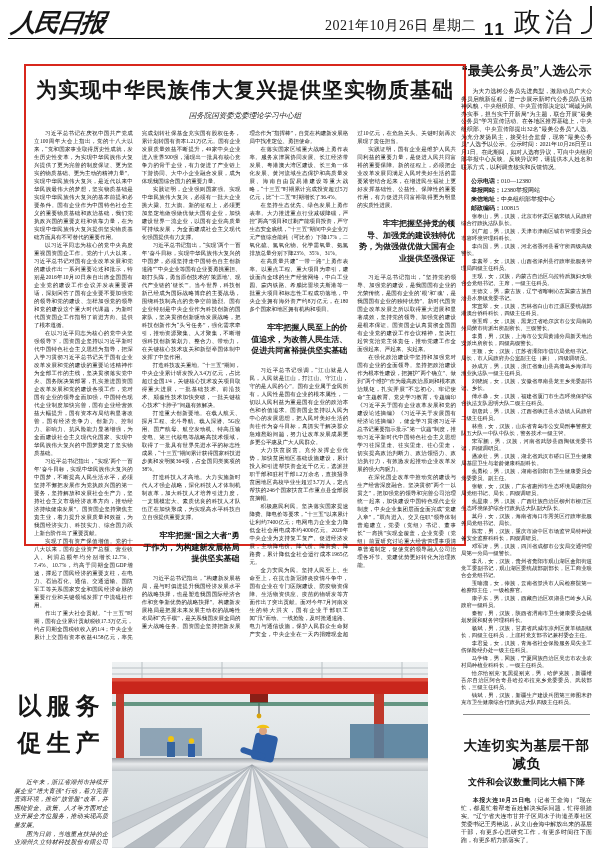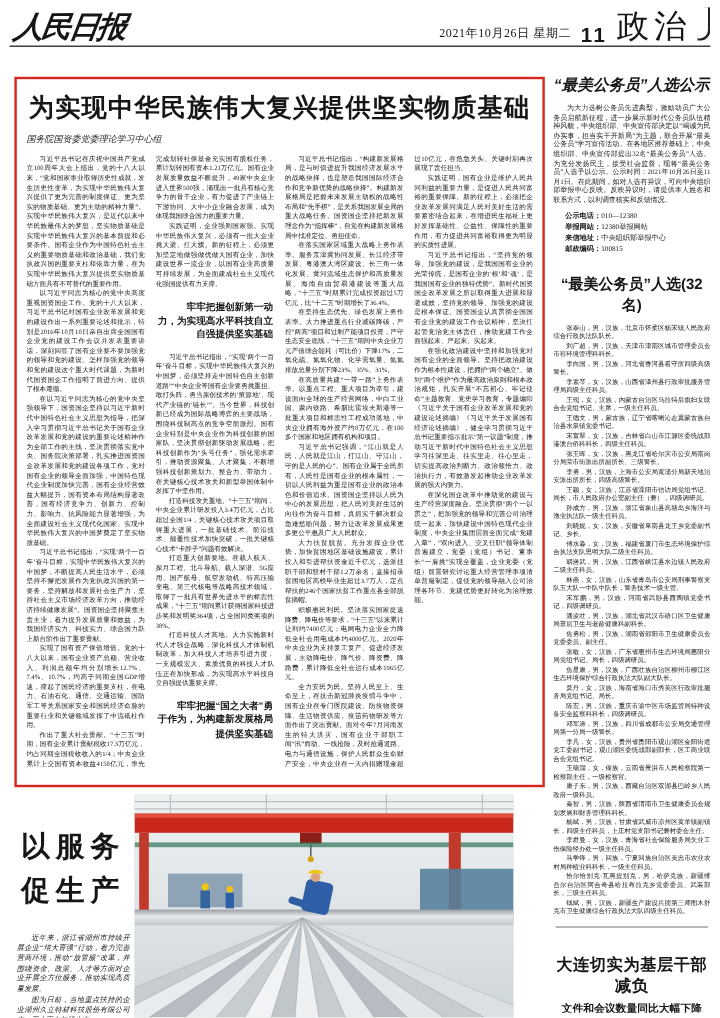--- a/index.html
+++ b/index.html
@@ -4,41 +4,41 @@
 <style>
   html,body{margin:0;padding:0;background:#ffffff;}
   body{width:600px;height:848px;position:relative;overflow:hidden;
        font-family:"Liberation Serif",serif;color:#161616;
        -webkit-font-smoothing:antialiased;}
   
   .masthead{position:absolute;left:10px;top:4px;right:8px;height:34px;}
   .logo{position:absolute;left:2px;top:2px;font-size:25px;font-weight:bold;
         font-style:italic;letter-spacing:-2px;transform:skewX(-8deg);}
   .mast-right{position:absolute;right:16px;top:0;display:flex;align-items:flex-end;gap:8px;}
-  .mast-date{font-size:10px;padding-bottom:5px;letter-spacing:.5px;}
+  .mast-date{font-size:14px;padding-bottom:5px;letter-spacing:.5px;}
   .mast-page{font-family:"Liberation Sans",sans-serif;font-size:17px;font-weight:bold;letter-spacing:2px;}
   .mast-section{font-family:"Liberation Sans",sans-serif;font-size:27px;letter-spacing:4px;}
   .corner-bracket{position:absolute;right:0;top:2px;width:9px;height:26px;
         border-right:2px solid #222;border-bottom:2px solid #222;border-bottom-right-radius:9px;}
   .mast-rule{position:absolute;left:8px;right:8px;top:38px;border-top:1.6px solid #111;}
   
-  .main-box{position:absolute;left:12px;top:64px;width:442px;height:592px;
+  .main-box{position:absolute;left:24px;top:64px;width:442px;height:482px;
         border:2.5px solid #d8271c;box-sizing:border-box;padding:6px 8px;background:#fff;}
   .main-headline{font-family:"Liberation Sans",sans-serif;font-weight:800;
         font-size:21px;letter-spacing:1px;text-align:center;margin:4px 0 0;}
-  .main-byline{text-align:left;font-size:7.5px;font-style:italic;margin:7px 0 8px;color:#222;}
+  .main-byline{text-align:center;font-size:7.5px;font-style:italic;margin:7px 0 8px;color:#222;}
   .columns{height:512px;overflow:hidden;column-count:4;column-gap:9px;column-fill:auto;
         text-align:justify;font-size:5.5px;line-height:8px;}
   .columns p{margin:0;text-indent:2em;}
   .columns h3{font-family:"Liberation Sans",sans-serif;font-size:8px;line-height:11.5px;
         font-weight:bold;margin:9px 1px;text-indent:1.5em;text-align:right;}
   
   .sidebar{position:absolute;left:461px;top:52px;width:131px;height:792px;overflow:hidden;}
   .ann-headline{font-family:"Liberation Sans",sans-serif;font-weight:bold;font-size:13px;
-        text-align:center;margin:10px 0 8px;font-style:italic;}
+        text-align:center;margin:10px 0 8px;}
   .ann-body p{font-size:5.8px;line-height:7.6px;text-align:justify;text-indent:2em;margin:0;}
   .contacts{margin:5px 0 0;}
   .contacts p{font-size:6px;line-height:9px;margin:0;padding-left:10px;}
   .contacts b{font-family:"Liberation Sans",sans-serif;}
   .list-headline{font-family:"Liberation Sans",sans-serif;font-weight:bold;font-size:12.5px;
         text-align:center;margin:16px 0 8px;}
   .entries p{font-size:5.4px;line-height:7px;text-align:justify;text-indent:2em;margin:0 0 1px;}
   .side-divider{border:0;border-top:1px solid #8a8a8a;margin:8px 2px;}
   .dal-headline{font-size:13.5px;font-weight:bold;text-align:center;margin:22px 0 3px;letter-spacing:.5px;}
   .dal-sub{font-size:9px;font-weight:bold;text-align:center;margin:0 0 7px;font-family:"Liberation Sans",sans-serif;}
@@ -69,54 +69,54 @@
   <h1 class="main-headline">为实现中华民族伟大复兴提供坚实物质基础</h1>
   <div class="main-byline">国务院国资委党委理论学习中心组</div>
   <div class="columns">
       <p>习近平总书记在庆祝中国共产党成立100周年大会上指出，党的十八大以来，“党和国家事业取得历史性成就，发生历史性变革，为实现中华民族伟大复兴提供了更为完善的制度保证、更为坚实的物质基础、更为主动的精神力量”。实现中华民族伟大复兴，是近代以来中华民族最伟大的梦想，坚实物质基础是实现中华民族伟大复兴的基本前提和必要条件。国有企业作为中国特色社会主义的重要物质基础和政治基础，我们党执政兴国的重要支柱和依靠力量，在为实现中华民族伟大复兴提供坚实物质基础方面具有不可替代的重要作用。</p>
       <p>以习近平同志为核心的党中央高度重视国资国企工作。党的十八大以来，习近平总书记对国有企业改革发展和党的建设作出一系列重要论述和批示，特别是2016年10月10日亲自出席全国国有企业党的建设工作会议并发表重要讲话，深刻回答了国有企业要不要加强党的领导和党的建设、怎样加强党的领导和党的建设这个重大时代课题，为新时代国资国企工作指明了前进方向、提供了根本遵循。</p>
       <p>在以习近平同志为核心的党中央坚强领导下，国资国企坚持以习近平新时代中国特色社会主义思想为指导，把深入学习贯彻习近平总书记关于国有企业改革发展和党的建设的重要论述精神作为全部工作的主线，坚决贯彻落实党中央、国务院决策部署，扎实推进国资国企改革发展和党的建设各项工作，党对国有企业的领导全面加强，中国特色现代企业制度加快完善，国有企业经营效益大幅提升，国有资本布局结构显著改善，国有经济竞争力、创新力、控制力、影响力、抗风险能力显著增强，为全面建设社会主义现代化国家、实现中华民族伟大复兴的中国梦奠定了坚实物质基础。</p>
       <p>习近平总书记指出，“实现‘两个一百年’奋斗目标，实现中华民族伟大复兴的中国梦，不断提高人民生活水平，必须坚持不懈把发展作为党执政兴国的第一要务，坚持解放和发展社会生产力，坚持社会主义市场经济改革方向，推动经济持续健康发展”。国资国企坚持聚焦主责主业，着力提升发展质量和效益，为我国经济实力、科技实力、综合国力跃上新台阶作出了重要贡献。</p>
       <p>实现了国有资产保值增值。党的十八大以来，国有企业资产总额、营业收入、利润总额年均分别增长12.7%、7.4%、10.7%，均高于同期全国GDP增速，撑起了国民经济的重要支柱，在电力、石油石化、通信、交通运输、国防军工等关系国家安全和国民经济命脉的重要行业和关键领域发挥了中流砥柱作用。</p>
       <p>作出了重大社会贡献。“十三五”时期，国有企业累计贡献税收17.3万亿元，约占同期全国税收收入的1/4；中央企业累计上交国有资本收益4158亿元，率先完成划转社保基金充实国有股权任务，累计划转国有资本1.21万亿元。国有企业发展质量效益不断提升，49家中央企业进入世界500强，涌现出一批具有核心竞争力的骨干企业，有力促进了产业链上下游协同、大中小企业融合发展，成为体现我国综合国力的重要力量。</p>
       <p>实践证明，企业强则国家强。实现中华民族伟大复兴，必须有一批大企业挑大梁、扛大旗。新的征程上，必须更加坚定地做强做优做大国有企业，加快建设世界一流企业，以国有企业高质量可持续发展，为全面建成社会主义现代化强国提供有力支撑。</p>
-      <h3>牢牢把握创新第一动力，为实现高水平科技自立自强提供坚实基础</h3>
       <p>习近平总书记指出，“实现‘两个一百年’奋斗目标，实现中华民族伟大复兴的中国梦，必须坚持走中国特色自主创新道路”“中央企业等国有企业要勇挑重担、敢打头阵，勇当原创技术的‘策源地’、现代产业链的‘链长’”。当今世界，科技创新已经成为国际战略博弈的主要战场，围绕科技制高点的竞争空前激烈。国有企业特别是中央企业作为科技创新的国家队，坚决贯彻创新驱动发展战略，把科技创新作为“头号任务”，强化需求牵引，推动资源聚集、人才聚集，不断增强科技创新策划力、整合力、带动力，在关键核心技术攻关和新型举国体制中发挥了中坚作用。</p>
       <p>打造科技攻关重地。“十三五”期间，中央企业累计研发投入3.4万亿元，占比超过全国1/4，关键核心技术攻关项目取得重大进展，一批基础技术、前沿技术、颠覆性技术加快突破，一批关键核心技术“卡脖子”问题有效解决。</p>
       <p>打造重大创新要地。在载人航天、探月工程、北斗导航、载人深潜、5G应用、国产航母、航空发动机、特高压输变电、第三代核电等战略高技术领域，取得了一批具有世界先进水平的标志性成果，“十三五”期间累计获得国家科技进步奖和发明奖364项，占全国同类奖项的38%。</p>
       <p>打造科技人才高地。大力实施新时代人才强企战略，深化科技人才体制机制改革，加大科技人才培养引进力度，一支规模宏大、素质优良的科技人才队伍正在加快形成，为实现高水平科技自立自强提供重要支撑。</p>
       <h3>牢牢把握“国之大者”勇于作为，为构建新发展格局提供坚实基础</h3>
       <p>习近平总书记指出，“构建新发展格局，是与时俱进提升我国经济发展水平的战略抉择，也是塑造我国国际经济合作和竞争新优势的战略抉择”。构建新发展格局是把握未来发展主动权的战略性布局和“先手棋”，是关系我国发展全局的重大战略任务。国资国企坚持把新发展理念作为“指挥棒”，自觉在构建新发展格局中找准定位、勇担使命。</p>
       <p>在落实国家区域重大战略上勇作表率。服务京津冀协同发展、长江经济带发展、粤港澳大湾区建设、长三角一体化发展、黄河流域生态保护和高质量发展、海南自由贸易港建设等重大战略，“十三五”时期累计完成投资超过5万亿元，比“十二五”时期增长了36.4%。</p>
       <p>在坚持生态优先、绿色发展上勇作表率。大力推进重点行业减碳降碳，严控“两高”项目和过剩产能项目投资，严守生态安全底线，“十三五”期间中央企业万元产值综合能耗（可比价）下降17%，二氧化硫、氮氧化物、化学需氧量、氨氮排放总量分别下降23%、35%、31%。</p>
       <p>在高质量共建“一带一路”上勇作表率。以重点工程、重大项目为牵引，建设面向全球的生产经营网络，中白工业园、蒙内铁路、希腊比雷埃夫斯港等一批重大项目和标志性工程成功落地，中央企业拥有海外资产约8万亿元，在180多个国家和地区拥有机构和项目。</p>
+      <h3>牢牢把握人民至上的价值追求，为改善人民生活、促进共同富裕提供坚实基础</h3>
       <p>习近平总书记强调，“江山就是人民，人民就是江山，打江山、守江山，守的是人民的心”。国有企业属于全民所有，人民性是国有企业的根本属性，一切以人民利益为重是国有企业的政治本色和价值追求。国资国企坚持以人民为中心的发展思想，把人民对美好生活的向往作为奋斗目标，真抓实干解决群众急难愁盼问题，努力让改革发展成果更多更公平惠及广大人民群众。</p>
       <p>大力扶贫脱贫。充分发挥企业优势，加快贫困地区基础设施建设，累计投入和引进帮扶资金近千亿元，选派挂职干部和驻村干部1.2万余名，直接招录贫困地区高校毕业生超过3.7万人，定点帮扶的246个国家扶贫工作重点县全部脱贫摘帽。</p>
       <p>积极惠民利民。坚决落实国家提速降费、降电价等要求，“十三五”以来累计让利约7400亿元；电网电力企业全力降低全社会用电成本约4000亿元。2020年中央企业为支持复工复产、促进经济发展，主动降电价、降气价、降资费、降路费，累计降低全社会运行成本1965亿元。</p>
       <p>全力安民为民。坚持人民至上、生命至上，在抗击新冠肺炎疫情斗争中，国有企业在专门医院建设、防疫物资保障、生活物资供应、疫苗药物研发等方面作出了突出贡献。面对今年7月河南发生的特大洪灾，国有企业干部职工闻“汛”而动、一线抢险，及时抢通道路、电力与通信设施，保护人民群众生命财产安全，中央企业在一天内捐赠现金超过10亿元，在危急关头、关键时刻再次展现了责任担当。</p>
       <p>实践证明，国有企业是维护人民共同利益的重要力量，是促进人民共同富裕的重要保障。新的征程上，必须把企业改革发展同满足人民对美好生活的需要紧密结合起来，在增进民生福祉上更好发挥基础性、公益性、保障性的重要作用，有力促进共同富裕取得更为明显的实质性进展。</p>
+      <h3>牢牢把握坚持党的领导、加强党的建设独特优势，为做强做优做大国有企业提供坚强保证</h3>
       <p>习近平总书记指出，“坚持党的领导、加强党的建设，是我国国有企业的光荣传统，是国有企业的‘根’和‘魂’，是我国国有企业的独特优势”。新时代国资国企改革发展之所以取得重大进展和显著成效，坚持党的领导、加强党的建设是根本保证。国资国企认真贯彻全国国有企业党的建设工作会议精神，坚决扛起管党治党主体责任，推动党建工作全面强起来、严起来、实起来。</p>
       <p>在强化政治建设中坚持和加强党对国有企业的全面领导。坚持把政治建设作为根本性建设，把拥护“两个确立”、做到“两个维护”作为最高政治原则和根本政治规矩，扎实开展“不忘初心、牢记使命”主题教育、党史学习教育，专题编印《习近平关于国有企业改革发展和党的建设论述摘编》《习近平关于发展国有经济论述摘编》，健全学习贯彻习近平总书记重要指示批示“第一议题”制度，推动习近平新时代中国特色社会主义思想学习往深里走、往实里走、往心里走，切实提高政治判断力、政治领悟力、政治执行力，有效激发起推动企业改革发展的强大内驱力。</p>
       <p>在深化国企改革中推动党的建设与生产经营深度融合。坚决贯彻“两个一以贯之”，把加强党的领导和完善公司治理统一起来，加快建设中国特色现代企业制度，中央企业集团层面全面完成“党建入章”，“双向进入、交叉任职”领导体制普遍建立，党委（党组）书记、董事长“一肩挑”实现全覆盖，企业党委（党组）前置研究讨论重大经营管理事项清单普遍制定，促使党的领导融入公司治理各环节、党建优势更好转化为治理效能。</p>
     </div>
 </div>
 
 <div class="sidebar">
   <h2 class="ann-headline">“最美公务员”人选公示</h2>
   <div class="ann-body">
       <p>为大力选树公务员先进典型，激励动员广大公务员启航新征程，进一步展示新时代公务员队伍精神风貌，中央组织部、中央宣传部决定以“竭诚为民办实事，担当实干开新局”为主题，联合开展“最美公务员”学习宣传活动。在各地区推荐基础上，中央组织部、中央宣传部提出32名“最美公务员”人选。为充分发扬民主，接受社会监督，现将“最美公务员”人选予以公示。公示时间：2021年10月26日至11月1日。在此期间，如对人选有异议，可向中央组织部举报中心反映。反映异议时，请提供本人姓名和联系方式，以利调查核实和反馈情况。</p>
     </div>
   <div class="contacts">
       <p><b>公示电话：</b>010—12380</p>
       <p><b>举报网站：</b>12380举报网站</p>
       <p><b>来信地址：</b>中央组织部举报中心</p>
       <p><b>邮政编码：</b>100815</p>
     </div>
 
-  <h2 class="list-headline">“最美公务员”人选(32名)</h2>
   <div class="entries">
       <p>张泰山，男，汉族，北京市怀柔区杨宋镇人民政府综合行政执法队队长。</p>
       <p>刘广超，男，汉族，天津市津南区城市管理委员会市容环境管理科科长。</p>
       <p>李向国，男，汉族，河北省香河县看守所四级高级警长。</p>
       <p>李素琴，女，汉族，山西省泽州县行政审批服务管理局四级主任科员。</p>
       <p>王现，女，汉族，内蒙古自治区乌拉特后旗妇女联合会党组书记、主席，一级主任科员。</p>
       <p>王德文，男，蒙古族，辽宁省喀喇沁左翼蒙古族自治县水泉镇党委书记。</p>
       <p>宋宣翠，女，汉族，吉林省白山市江源区委统战部港澳台侨科科长，四级主任科员。</p>
       <p>张玉晖，女，汉族，黑龙江省哈尔滨市公安局南岗分局荣市街派出所副所长、三级警长。</p>
       <p>李勇，男，汉族，上海市公安局黄浦分局新天地治安派出所所长，四级高级警长。</p>

